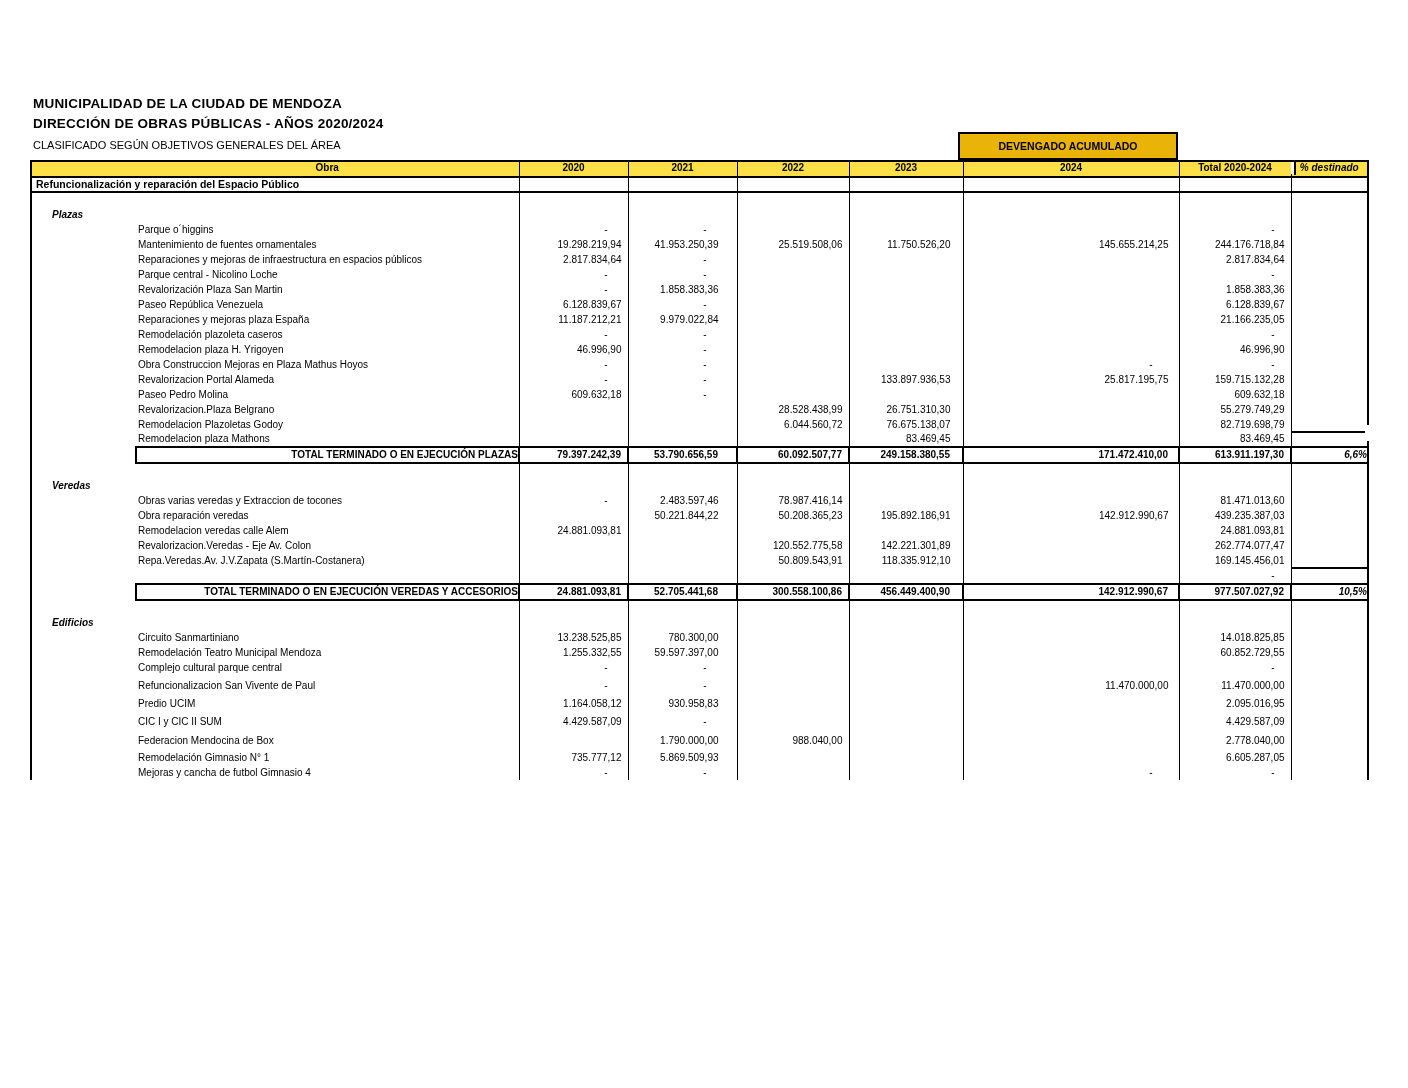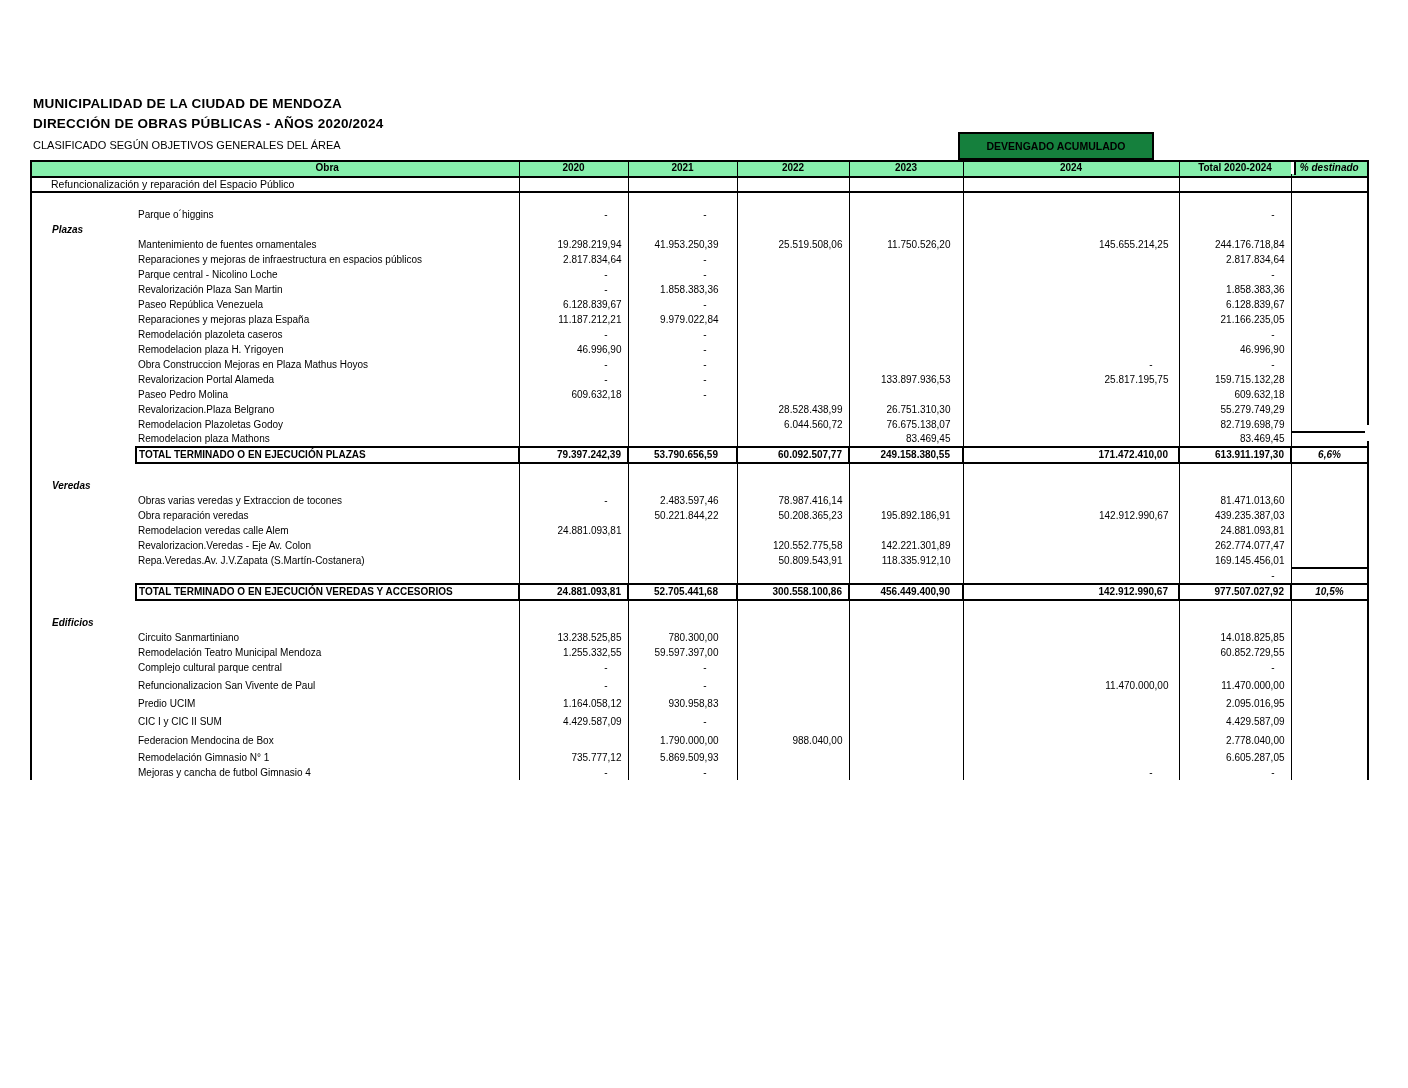--- a/index.html
+++ b/index.html
@@ -1,46 +1,46 @@
 <!DOCTYPE html>
 <html><head>
 <meta charset="utf-8">
 <style>
   html,body{margin:0;padding:0;background:#e8e8e8;}
   #page{position:relative;width:1408px;height:1088px;background:#ffffff;
         font-family:"Liberation Sans", sans-serif;color:#000;overflow:hidden;}
   .t1{position:absolute;left:33px;top:96px;font-size:13.5px;font-weight:bold;letter-spacing:.2px;}
   .t2{position:absolute;left:33px;top:116px;font-size:13.5px;font-weight:bold;letter-spacing:.2px;}
   .t3{position:absolute;left:33px;top:139px;font-size:11px;}
-  #banner{position:absolute;left:958px;top:132px;width:196px;height:28px;box-sizing:border-box;
-          background:#15803d;border:2px solid #000;display:flex;align-items:center;justify-content:center;
+  #banner{position:absolute;left:958px;top:132px;width:220px;height:28px;box-sizing:border-box;
+          background:#eab308;border:2px solid #000;display:flex;align-items:center;justify-content:center;
           font-size:10.5px;font-weight:bold;text-align:center;}
   #tblwrap{position:absolute;left:30px;top:160px;}
   table{border-collapse:collapse;table-layout:fixed;width:1337px;}
   td{padding:0 0 1px 0;vertical-align:bottom;overflow:hidden;white-space:nowrap;font-size:10px;line-height:12px;}
   tr{height:15px;}
   tr.h16{height:16px;} tr.h17{height:17px;} tr.h18{height:18px;} tr.h19{height:19px;margin-top:16px;}
-  .hdr{background:#86efac;font-weight:bold;text-align:center;border-top:2px solid #000;border-bottom:2px solid #000;padding-bottom:2px;}
+  .hdr{background:#fde047;font-weight:bold;text-align:center;border-top:2px solid #000;border-bottom:2px solid #000;padding-bottom:2px;}
   .ol{border-left:2px solid #000;}
   .orr{border-right:2px solid #000;font-style:italic;}
   .bl{border-left:1px solid #000;}
   .bl2{border-left:2px solid #000 !important;}
   .bb2{border-bottom:2px solid #000;}
   .lab{padding-left:2px;}
-  .subh{font-weight:normal;font-size:10.5px;padding-left:19px;}
+  .subh{font-weight:bold;font-size:10.5px;padding-left:4px;}
   .sect{font-weight:bold;font-style:italic;padding-left:20px;}
   .num{text-align:right;}
   .n0{padding-right:6px;}  .n0.dash{padding-right:20px;}
   .n1{padding-right:18px;} .n1.dash{padding-right:30px;}
   .n2{padding-right:6px;}
   .n3{padding-right:12px;}
   .n4{padding-right:10px;} .n4.dash{padding-right:26px;}
   .n5{padding-right:6px;}  .n5.dash{padding-right:16px;}
   .pct{text-align:center;font-weight:bold;}
-  tr.total td.box{border-top:2px solid #000;border-bottom:2px solid #000;font-weight:bold;}
+  tr.total td.box{border-top:2px solid #000;border-bottom:2px solid #000;font-weight:bold;text-align:right;}
   .pctbox{border-top:2px solid #000;}
   .overlay{position:absolute;}
 </style>
 </head>
 <body>
 
 <div id="page">
   <div class="t1">MUNICIPALIDAD DE LA CIUDAD DE MENDOZA</div>
   <div class="t2">DIRECCIÓN DE OBRAS PÚBLICAS - AÑOS 2020/2024</div>
   <div class="t3">CLASIFICADO SEGÚN OBJETIVOS GENERALES DEL ÁREA</div>
@@ -88,38 +88,38 @@
             <td class="lab"></td>
             <td class="num n0 bl"></td>
             <td class="num n1 bl"></td>
             <td class="num n2 bl"></td>
             <td class="num n3 bl"></td>
             <td class="num n4 bl"></td>
             <td class="num n5 bl"></td>
             <td class="pct bl orr"></td>
           </tr>
           <tr class="h15">
+            <td class="sect ol" colspan="2">Plazas</td>
+            <td class="num n0 bl"></td>
+            <td class="num n1 bl"></td>
+            <td class="num n2 bl"></td>
+            <td class="num n3 bl"></td>
+            <td class="num n4 bl"></td>
+            <td class="num n5 bl"></td>
+            <td class="pct bl orr"></td>
+          </tr>
+          <tr class="h15">
             <td class="ol"></td>
             <td class="lab">Parque o´higgins</td>
             <td class="num n0 bl dash">-</td>
             <td class="num n1 bl dash">-</td>
             <td class="num n2 bl"></td>
             <td class="num n3 bl"></td>
             <td class="num n4 bl"></td>
             <td class="num n5 bl dash">-</td>
-            <td class="pct bl orr"></td>
-          </tr>
-          <tr class="h15">
-            <td class="sect ol" colspan="2">Plazas</td>
-            <td class="num n0 bl"></td>
-            <td class="num n1 bl"></td>
-            <td class="num n2 bl"></td>
-            <td class="num n3 bl"></td>
-            <td class="num n4 bl"></td>
-            <td class="num n5 bl"></td>
             <td class="pct bl orr"></td>
           </tr>
           <tr class="h15">
             <td class="ol"></td>
             <td class="lab">Mantenimiento de fuentes ornamentales</td>
             <td class="num n0 bl">19.298.219,94</td>
             <td class="num n1 bl">41.953.250,39</td>
             <td class="num n2 bl">25.519.508,06</td>
             <td class="num n3 bl">11.750.526,20</td>
             <td class="num n4 bl">145.655.214,25</td>

